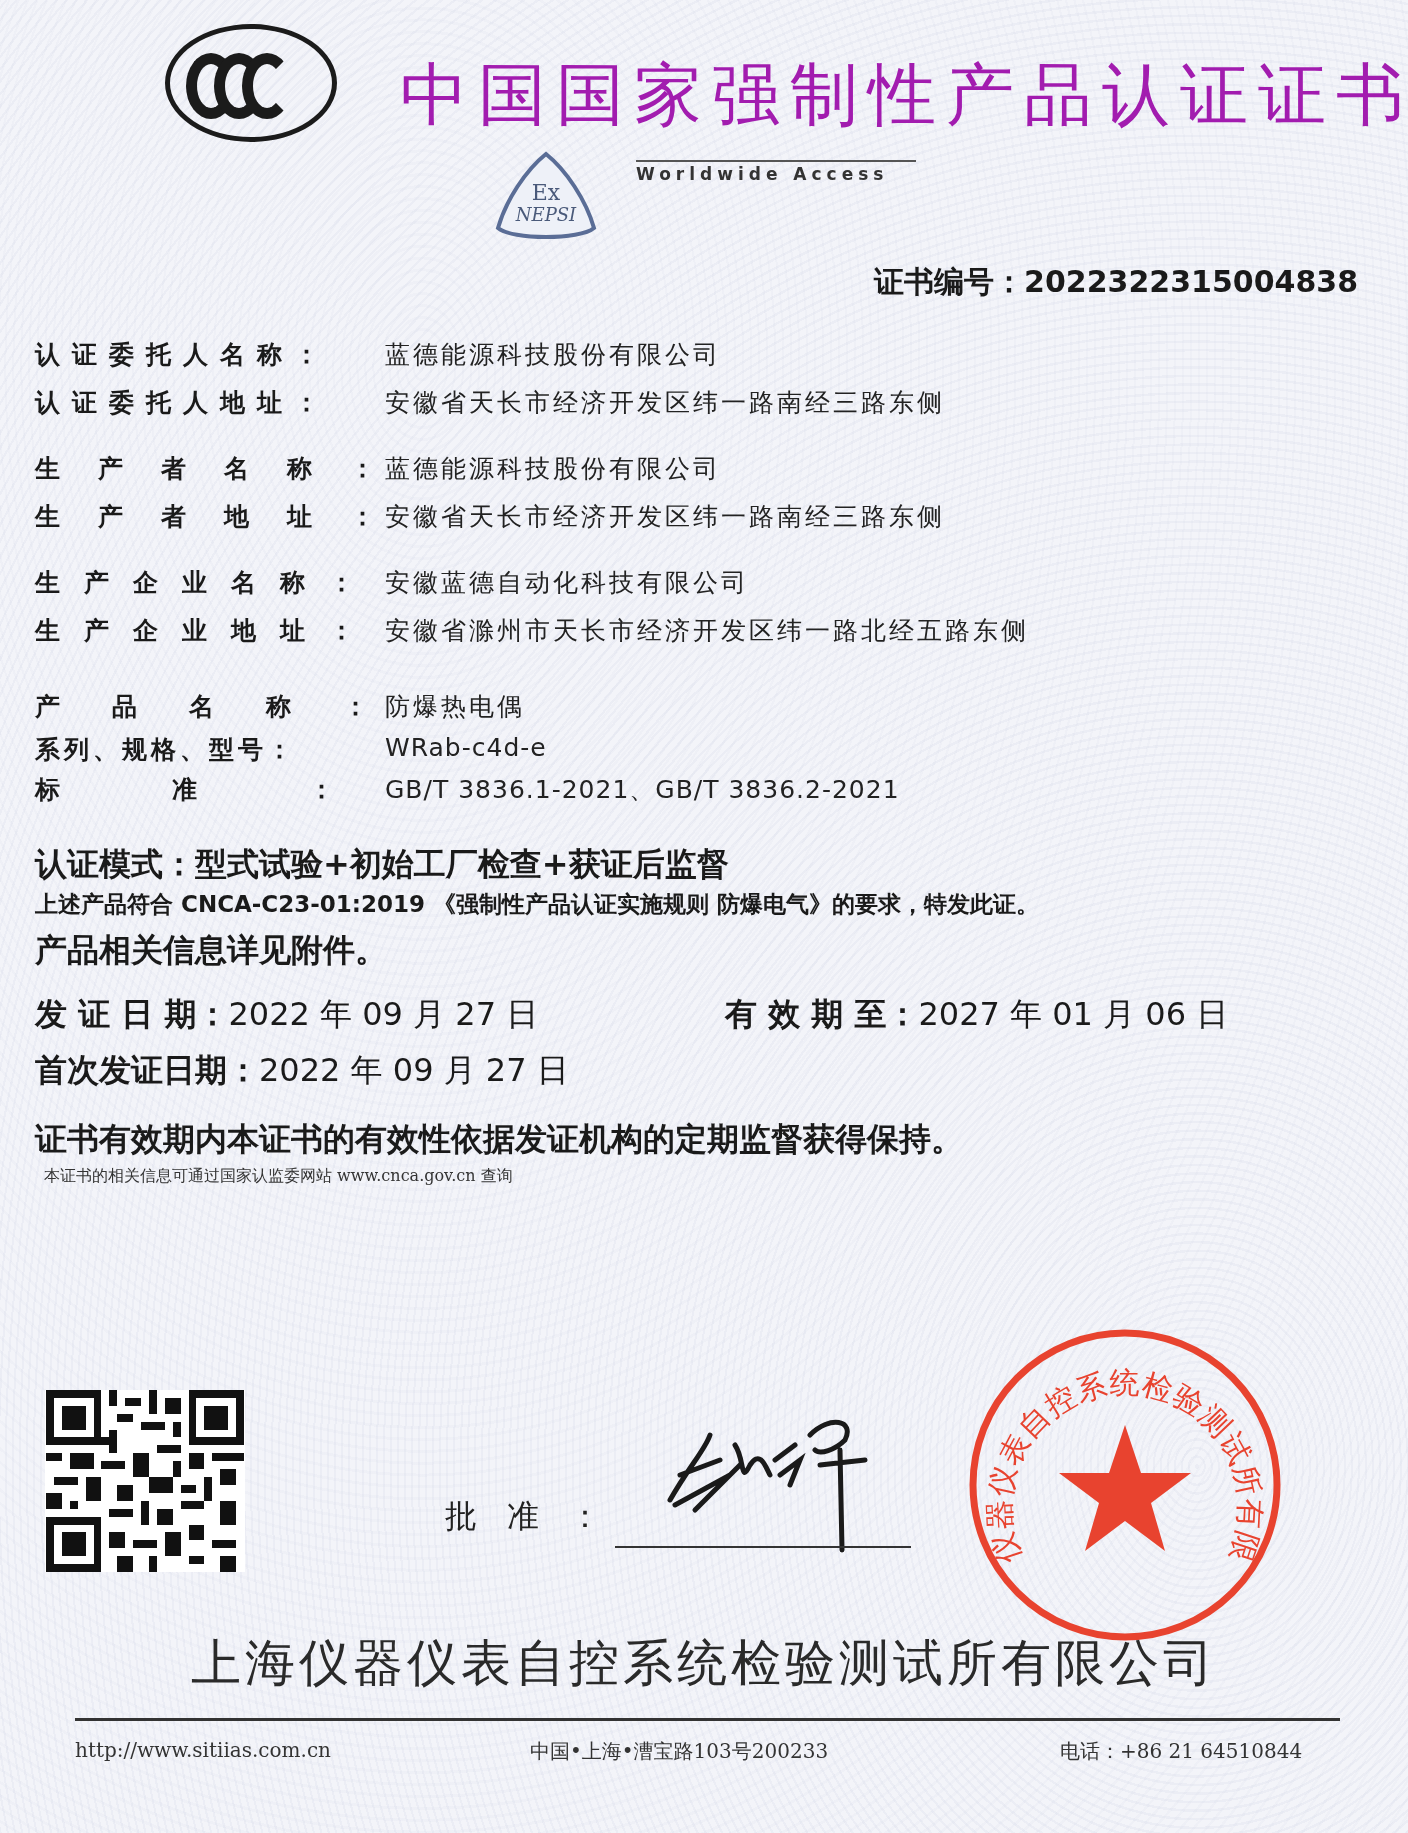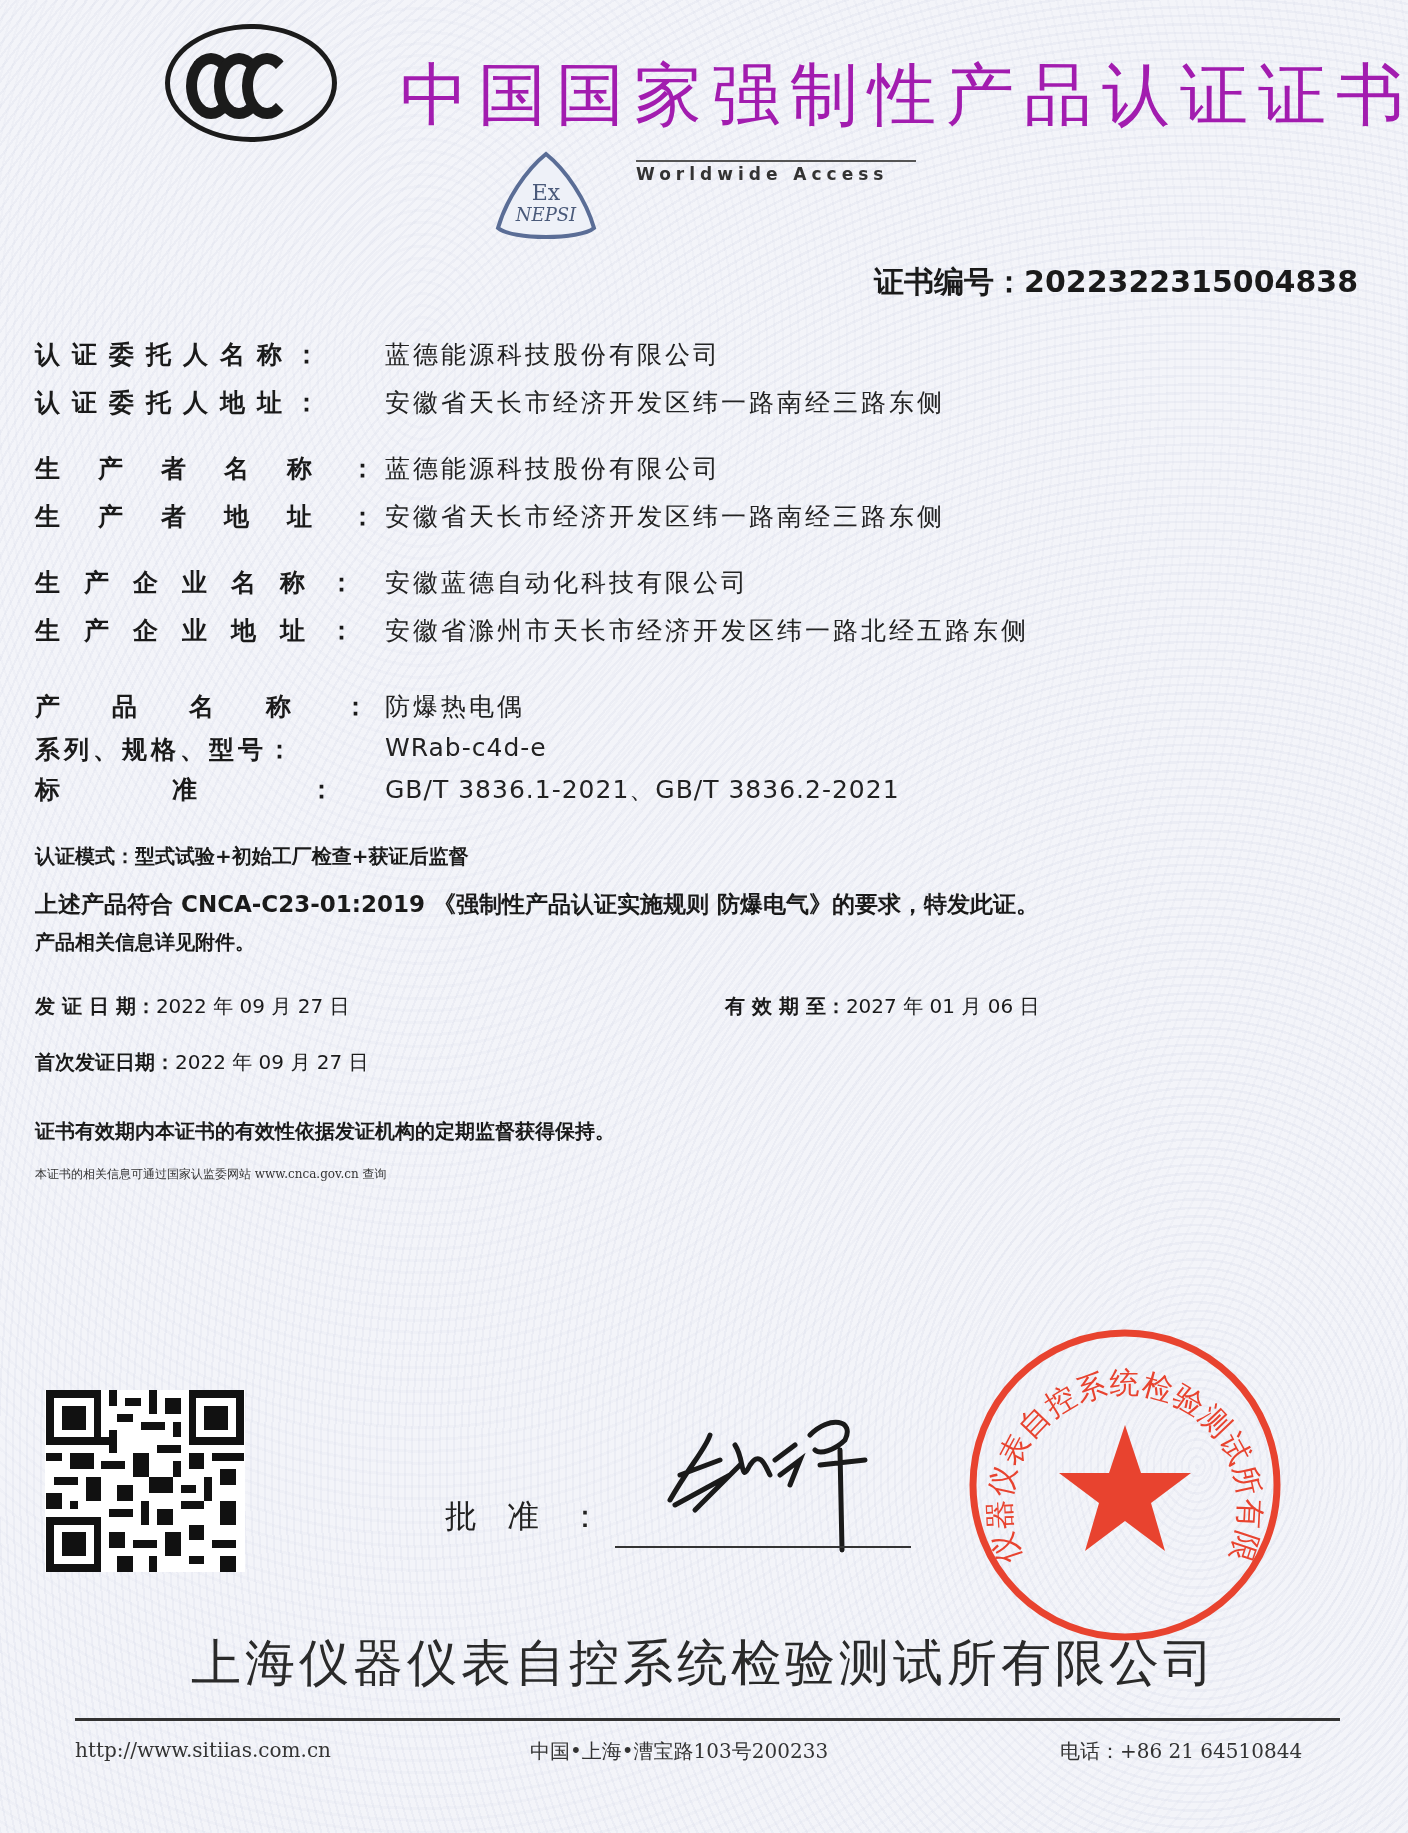--- a/index.html
+++ b/index.html
@@ -26,22 +26,22 @@
   .sitiias-rule { height:2px; background:#555; margin-top:2px; width:280px; }
   .sitiias-tag { font-size:17px; letter-spacing:5px; font-weight:bold; color:#333; margin-top:2px; }
 
   .cert-no { right:50px; top:262px; font-size:30px; font-weight:bold; color:#1a1a1a; }
 
   
   .lbl { left:35px; font-size:25px; font-weight:bold; color:#1a1a1a; font-family:"DejaVu Serif", serif; }
   .val { left:385px; font-size:25px; color:#222; letter-spacing:3px; font-family:"DejaVu Serif", serif;text-align:right; }
   .val.mono { font-family:"DejaVu Sans", sans-serif; letter-spacing:1px; }
 
-  .para { left:35px; font-size:20px; font-weight:bold; color:#1a1a1a; white-space:nowrap; }
-  .note { left:35px; font-size:12px; color:#333; font-family:"DejaVu Serif", serif; }
+  .para { left:35px; font-size:32px; font-weight:bold; color:#1a1a1a; white-space:nowrap; }
+  .note { left:44px; font-size:16px; color:#333; font-family:"DejaVu Serif", serif; }
 
   
   .qr { left:45px; top:1390px; width:200px; height:182px; background:#fff; }
   .approve { left:445px; top:1495px; font-size:32px; color:#222; letter-spacing:30px; }
   .sig-line { left:615px; top:1546px; width:296px; height:2px; background:#333; }
   .signature { left:650px; top:1405px; width:240px; height:150px; }
 
   .seal { left:965px; top:1325px; width:320px; height:320px; }
 
   .company { left:0; width:1408px; top:1630px; text-align:center; font-size:50px; color:#2a2a2a; letter-spacing:4px; }

